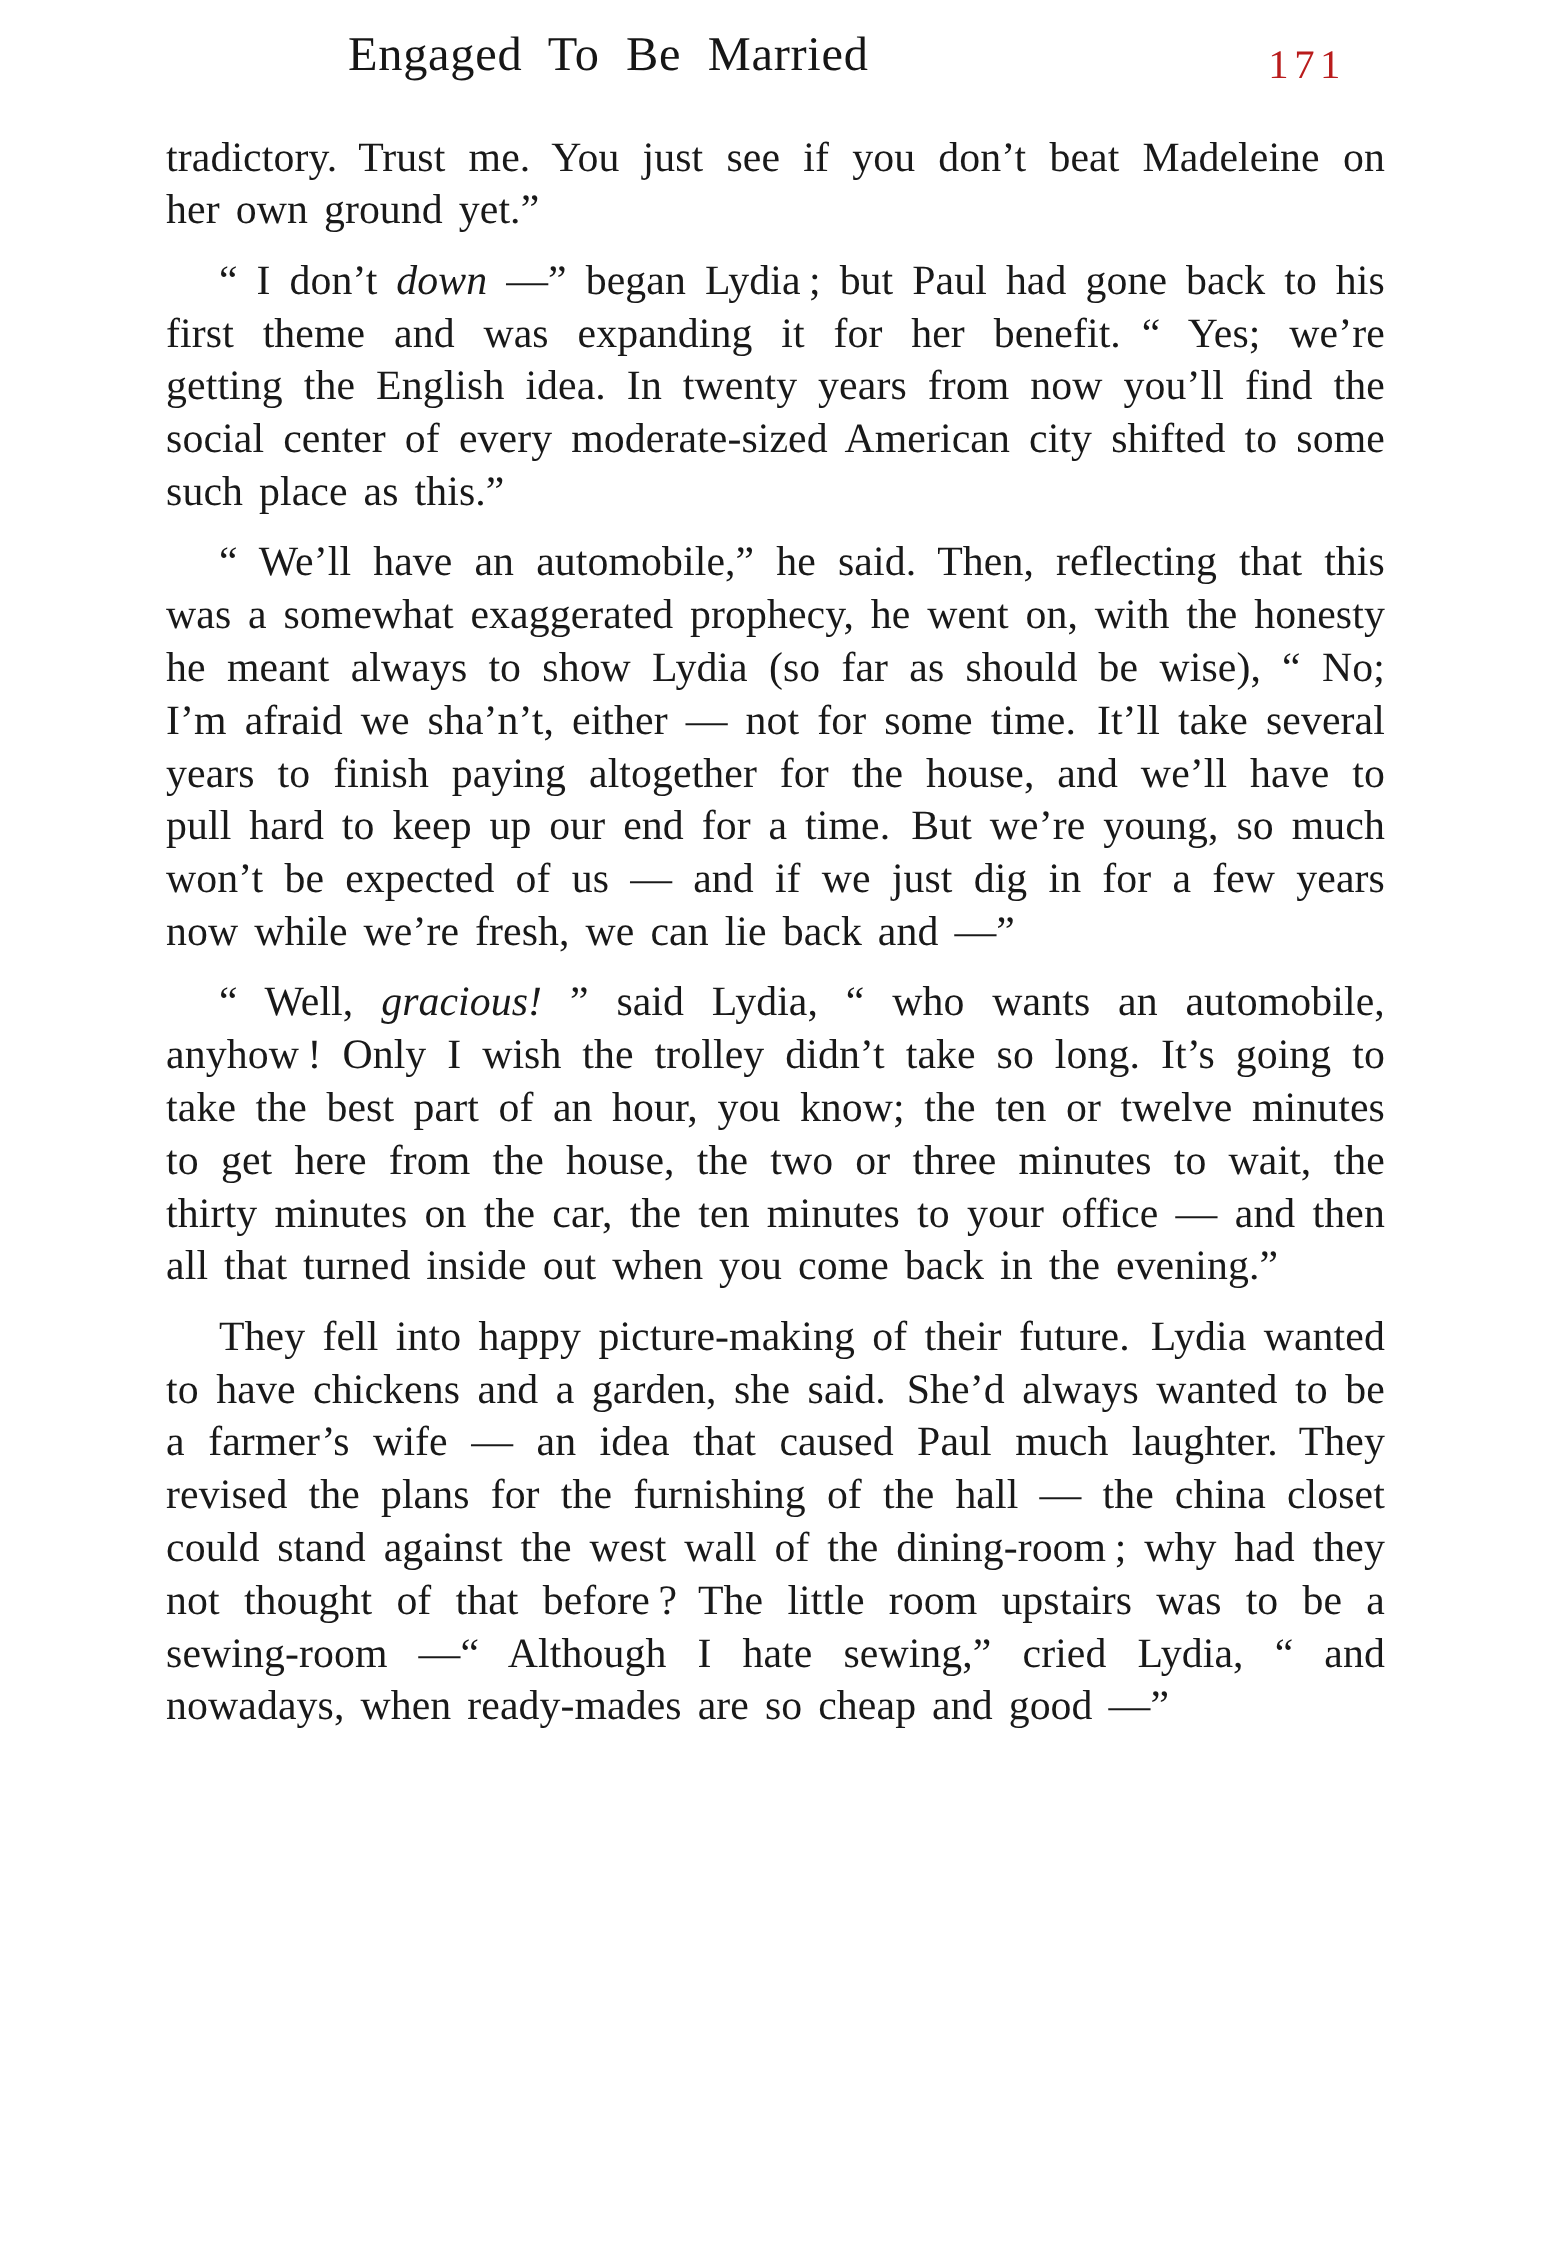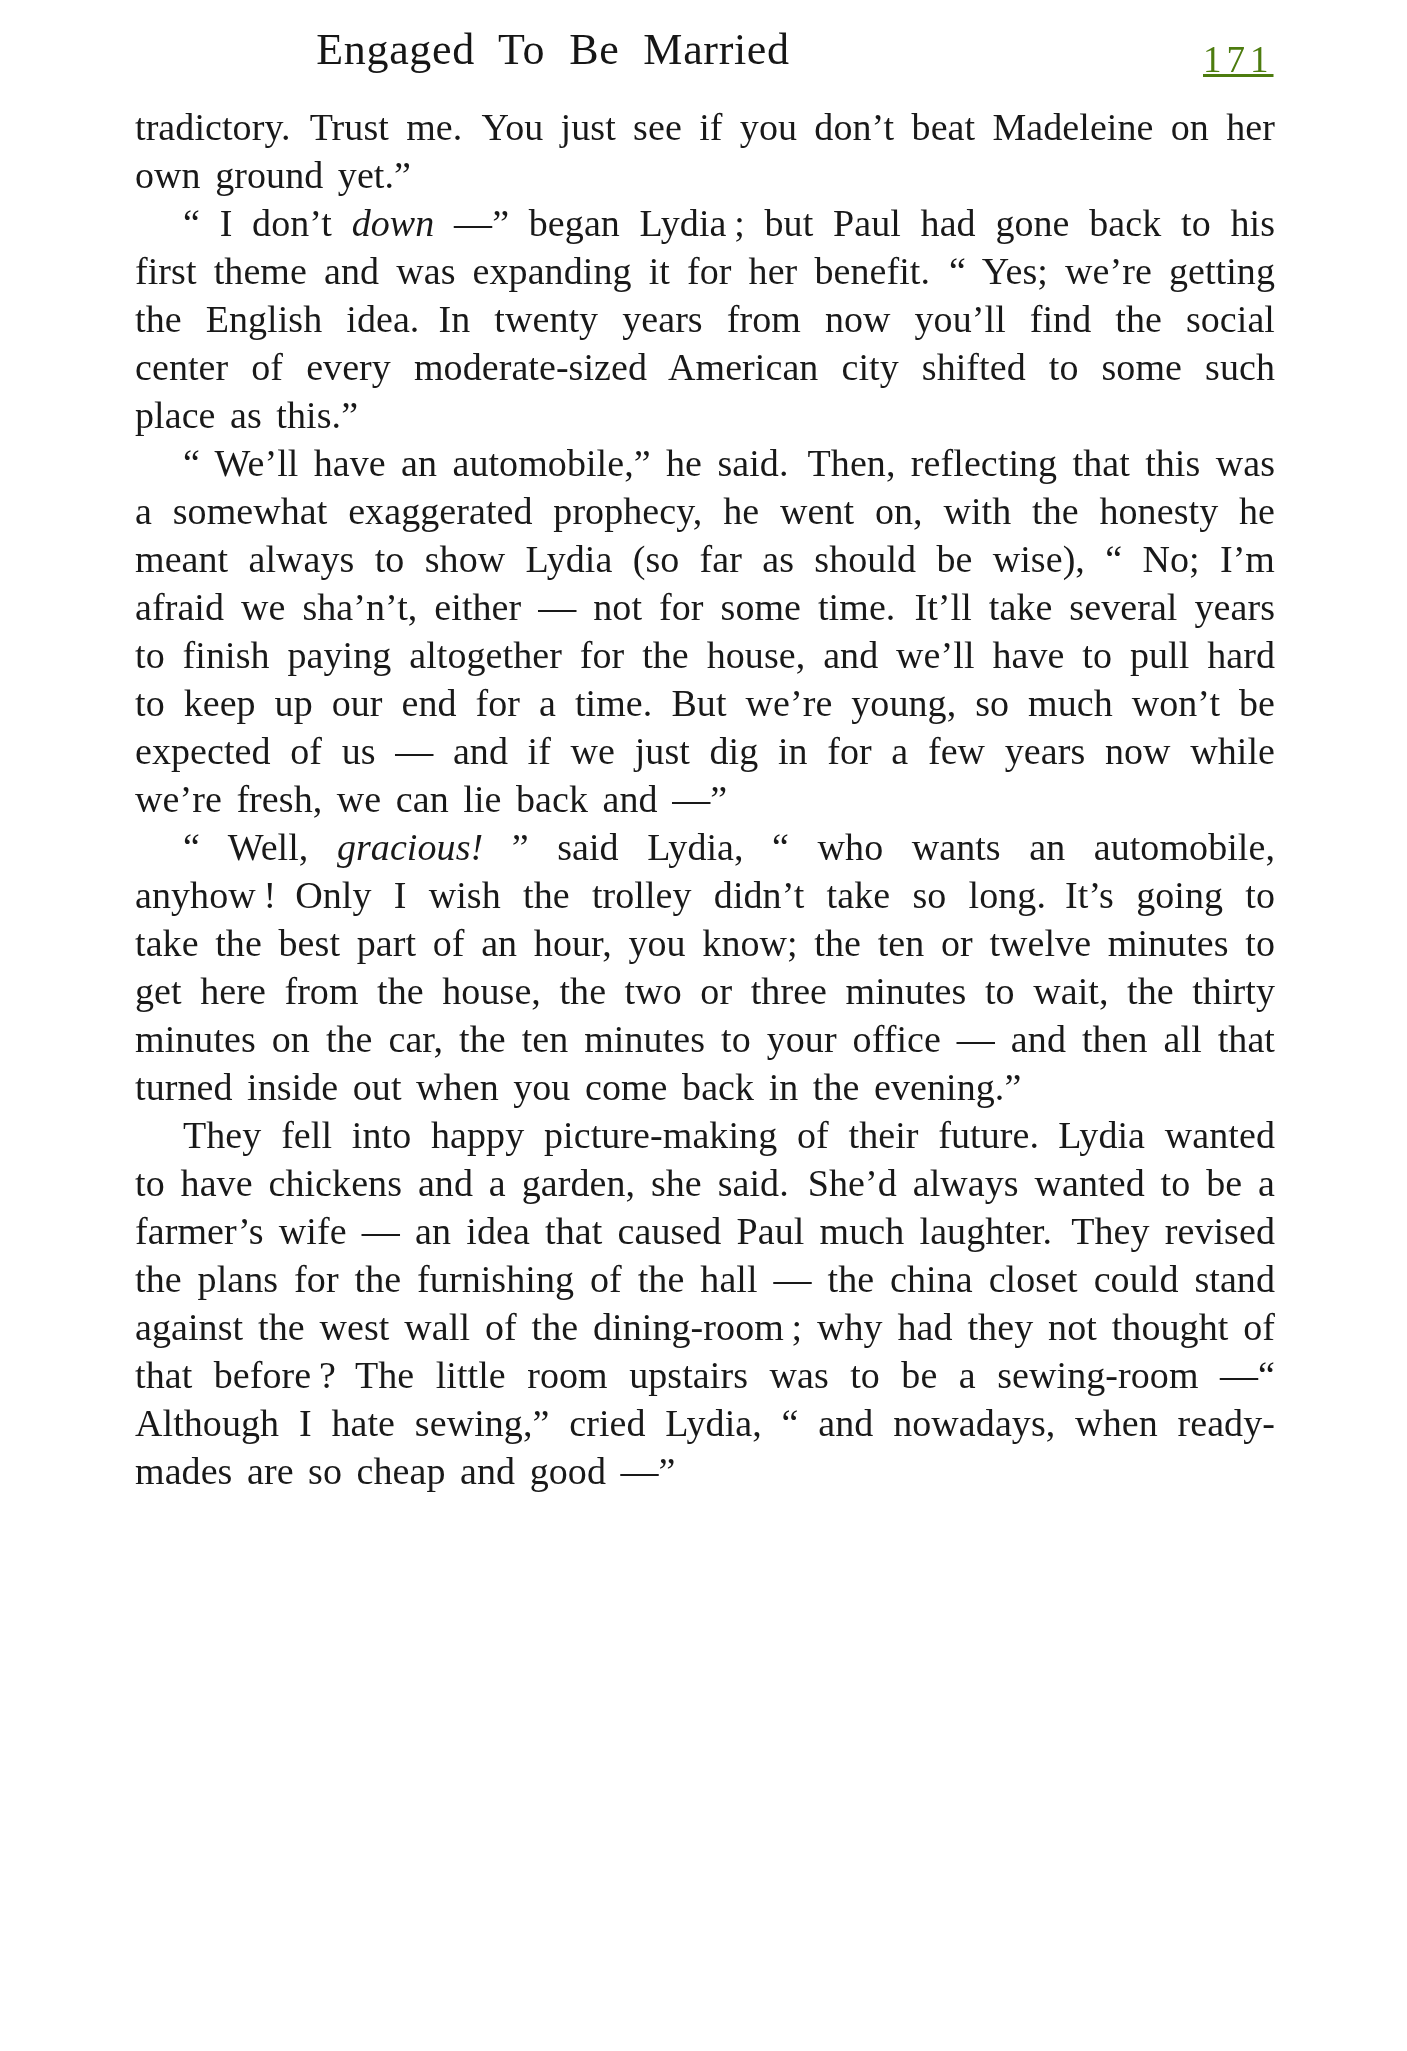--- a/index.html
+++ b/index.html
@@ -28,40 +28,39 @@
     font-size: 44px;
     line-height: 52px;
     word-spacing: 0.28em;
     letter-spacing: 0.015em;
     white-space: nowrap;
     color: #161616;
   }
   .page-number {
     position: absolute;
     top: 38px;
-    left: 1203px;
+    left: 1153px;
     font-size: 37px;
     letter-spacing: 5px;
-    color: #4d7c0f;
-    text-decoration: underline;
+    color: #b91c1c;
   }
   .body-text {
     position: absolute;
     left: 135px;
     top: 103px;
     width: 1140px;
     font-size: 38px;
     line-height: 48px;
     text-align: justify;
     word-spacing: 0.13em;
     letter-spacing: 0.002em;
     hyphens: none;
   }
   .para {
-    margin: 0;
+    margin: 16px;
     padding: 0;
   }
   .para.indent {
     text-indent: 48px;
   }
   .para em {
     font-style: italic;
   }
 </style>
 </head>

